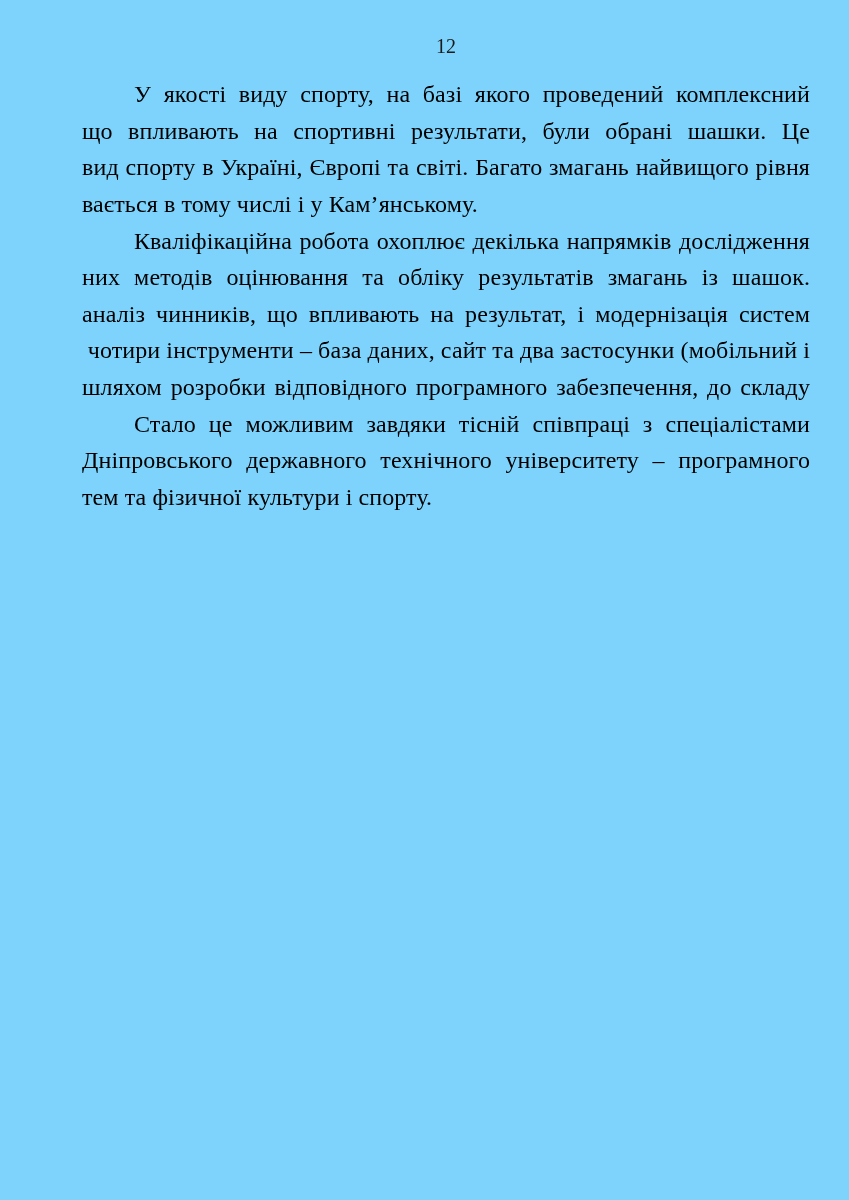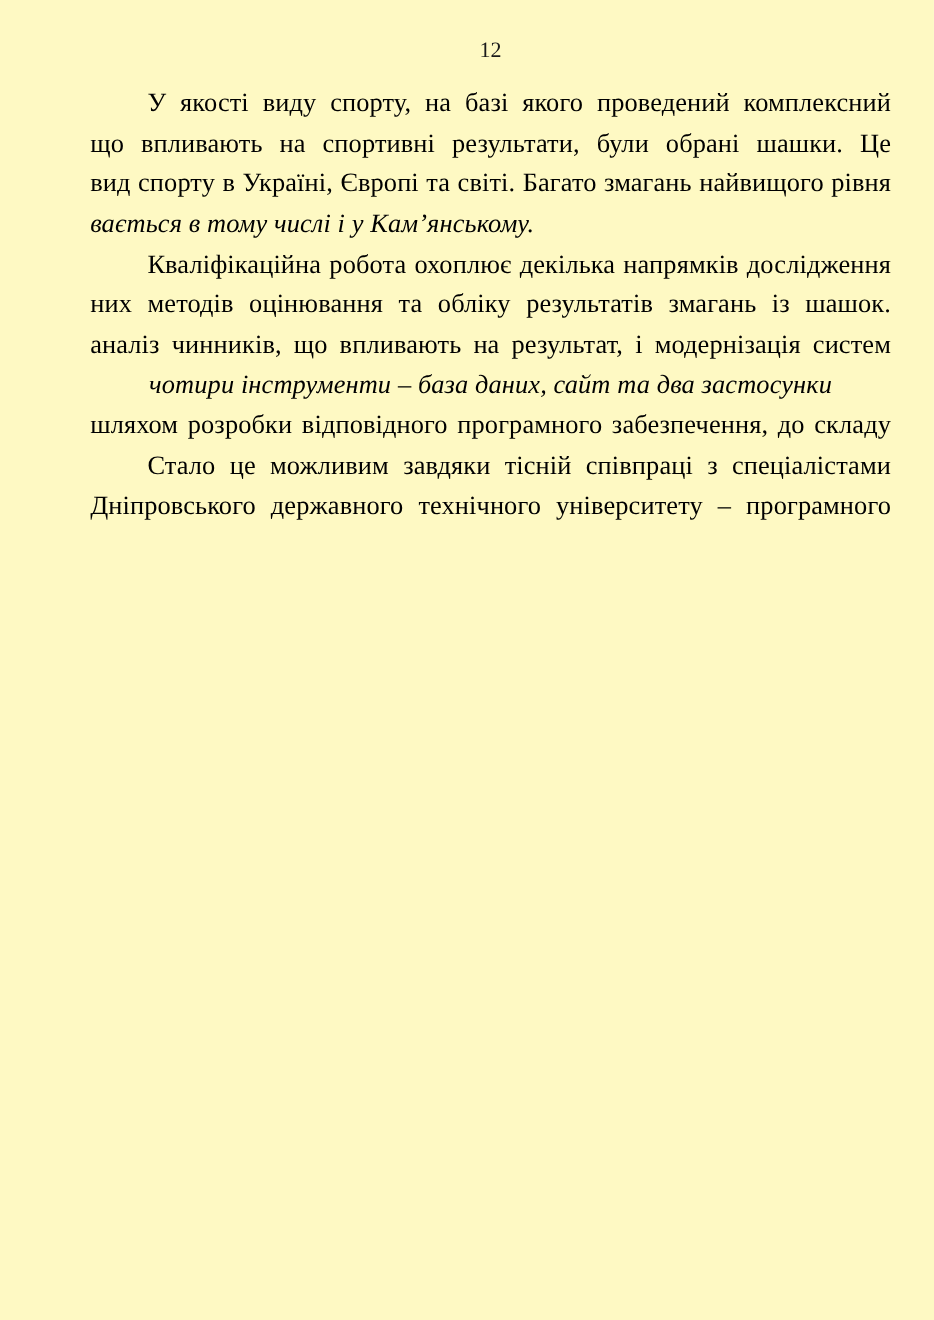--- a/index.html
+++ b/index.html
@@ -4,21 +4,21 @@
 <style>
   html, body {
     margin: 0;
     padding: 0;
     background: #ffffff;
   }
   .page {
     position: relative;
     width: 849px;
     height: 1200px;
-    background: #fef9c3;
+    background: #7dd3fc;
     color: #000000;
     font-family: "Liberation Serif", "DejaVu Serif", serif;
     overflow: hidden;
   }
   .page-number {
     position: absolute;
     top: 33px;
     left: 82px;
     width: 728px;
     text-align: center;
@@ -40,23 +40,22 @@
     font-size: 24px;
     line-height: 36.65px;
     height: 36.65px;
     text-align: justify;
     text-align-last: justify;
     text-justify: inter-word;
     overflow: hidden;
     letter-spacing: 0.1px;
   }
   .line.last {
-    text-align: center;
+    text-align: right;
     text-align-last: left;
-    font-style: italic;
   }
   .line.indent {
     text-indent: 52px;
   }
 </style>
 </head>
 <body>
 
 <div class="page">
   <div class="page-number">12</div>
@@ -70,15 +69,16 @@
       <div class="para">
         <div class="line indent">Кваліфікаційна робота охоплює декілька напрямків дослідження інтелектуаль-</div>
         <div class="line">них методів оцінювання та обліку результатів змагань із шашок. Отримана статисти-</div>
         <div class="line">аналіз чинників, що впливають на результат, і модернізація систем жеребкування тур-</div>
         <div class="line last">чотири інструменти – база даних, сайт та два застосунки (мобільний і настільний).</div>
         <div class="line">шляхом розробки відповідного програмного забезпечення, до складу якого увійшли</div>
       </div>
       <div class="para">
         <div class="line indent">Стало це можливим завдяки тісній співпраці з спеціалістами шашки кафедр</div>
         <div class="line">Дніпровського державного технічного університету – програмного забезпечення сис-</div>
+        <div class="line last">тем та фізичної культури і спорту.</div>
       </div>
     </div>
 </div>
 
 </body></html>

